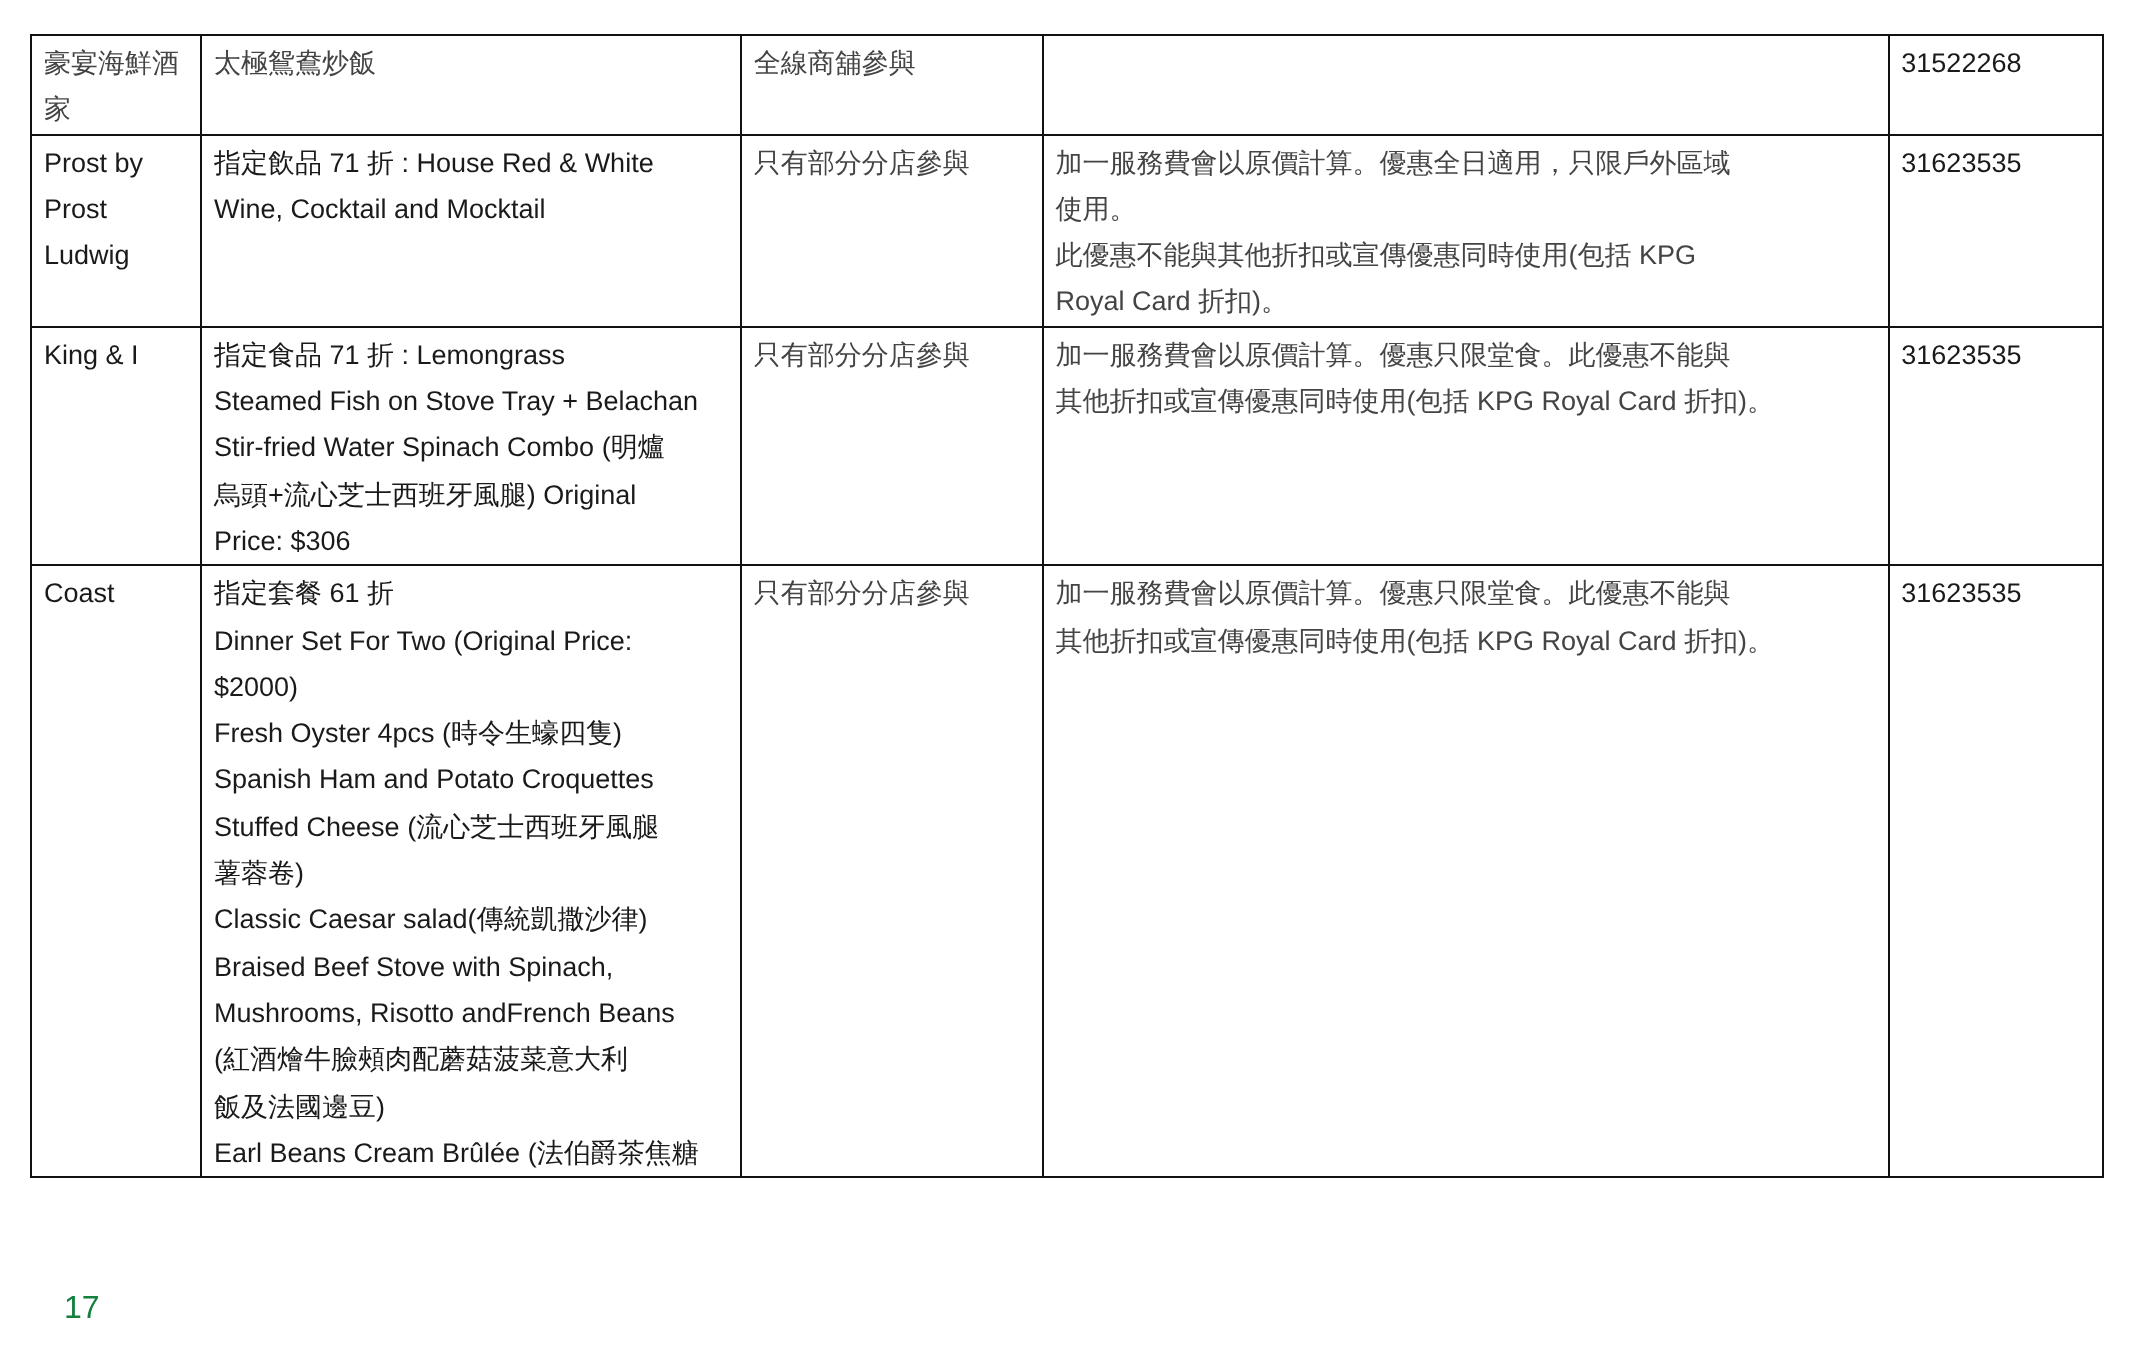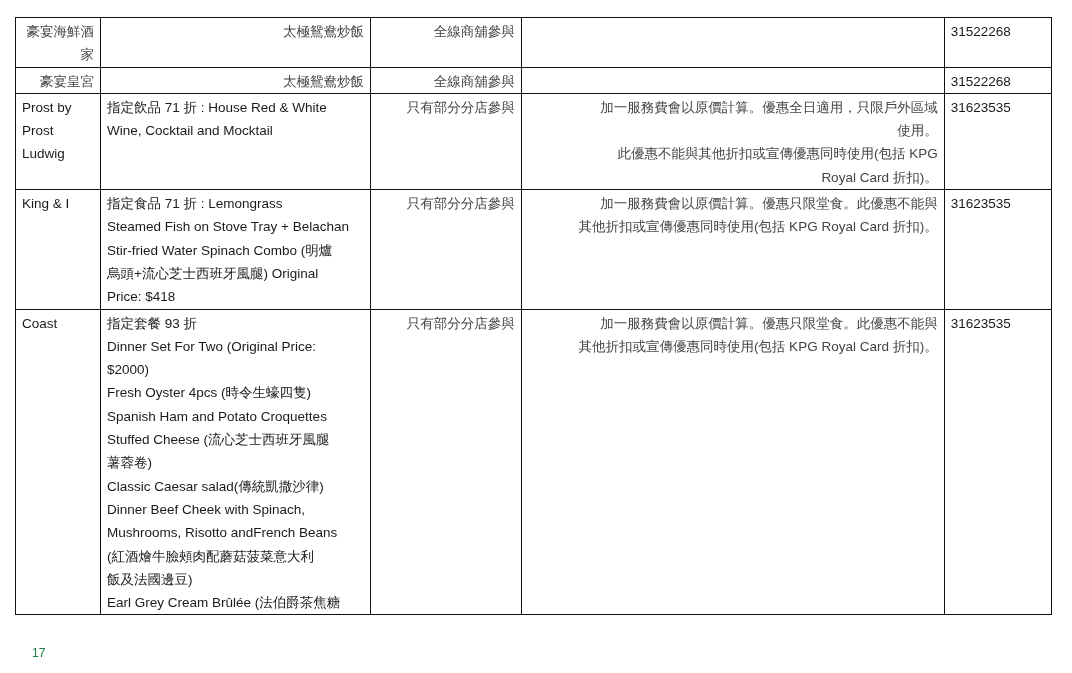--- a/index.html
+++ b/index.html
@@ -7,24 +7,24 @@
            font-family: "Liberation Sans", "DejaVu Sans", sans-serif; color: #1a1a1a; }
     table.offers { position: absolute; left: 15px; top: 17px; border-collapse: collapse;
                    table-layout: fixed; width: 1037px; }
     table.offers td { border: 1.5px solid #111; vertical-align: top; padding: 2px 6px 0 6px;
                       font-size: 13.5px; line-height: 23.3px; overflow: hidden; }
     .c1 { width: 80px; }
     .c2 { width: 254px; }
     .c3 { width: 142px; }
     .c4 { width: 398px; }
     .c5 { width: 101px; }
-    .cjk { color: #444; text-align: right; }
+    .cjk { color: #444; }
     .line { display: block; white-space: nowrap; }
     .wrap { display: block; }
-    .page-num { position: absolute; left: 32px; top: 646px; font-size: 12px; color: #15803d; }
+    .page-num { position: absolute; left: 32px; top: 646px; font-size: 16px; color: #15803d; }
   </style>
 </head>
 <body>
 
 <table class="offers">
   <colgroup>
     <col class="c1">
       <col class="c2">
       <col class="c3">
       <col class="c4">
@@ -41,35 +41,20 @@
         </td>
       <td>
           <span class="line cjk">全線商舖參與</span>
         </td>
       <td></td>
       <td>
           <span class="line">31522268</span>
         </td>
     </tr>
 
-    <tr style="height:24px;">
-      <td>
-          <span class="line cjk">豪宴皇宮</span>
-        </td>
-      <td>
-          <span class="line cjk">太極鴛鴦炒飯</span>
-        </td>
-      <td>
-          <span class="line cjk">全線商舖參與</span>
-        </td>
-      <td></td>
-      <td>
-          <span class="line">31522268</span>
-        </td>
-    </tr>
 
 
     <tr style="height:95px;">
       <td>
           <span class="wrap">Prost by Prost Ludwig</span>
         </td>
       <td>
         <span class="line">指定飲品 71 折 : House Red &amp; White</span>
         <span class="line">Wine, Cocktail and Mocktail</span>
       </td>
@@ -89,52 +74,52 @@
 
     <tr style="height:117px;">
       <td>
           <span class="line">King &amp; I</span>
         </td>
       <td>
         <span class="line">指定食品 71 折 : Lemongrass</span>
         <span class="line">Steamed Fish on Stove Tray + Belachan</span>
         <span class="line">Stir-fried Water Spinach Combo (明爐</span>
         <span class="line">烏頭+流心芝士西班牙風腿) Original</span>
-        <span class="line">Price: $418</span>
+        <span class="line">Price: $306</span>
       </td>
       <td>
           <span class="line cjk">只有部分分店參與</span>
         </td>
       <td>
         <span class="line cjk">加一服務費會以原價計算。優惠只限堂食。此優惠不能與</span>
         <span class="line cjk">其他折扣或宣傳優惠同時使用(包括 KPG Royal Card  折扣)。</span>
       </td>
       <td>
           <span class="line">31623535</span>
         </td>
     </tr>
 
     <tr style="height:303px;">
       <td>
           <span class="line">Coast</span>
         </td>
       <td>
-        <span class="line">指定套餐 93 折</span>
+        <span class="line">指定套餐 61 折</span>
         <span class="line">Dinner Set For Two (Original Price:</span>
         <span class="line">$2000)</span>
         <span class="line">Fresh Oyster 4pcs (時令生蠔四隻)</span>
         <span class="line">Spanish Ham and Potato Croquettes</span>
         <span class="line">Stuffed Cheese (流心芝士西班牙風腿</span>
         <span class="line">薯蓉卷)</span>
         <span class="line">Classic Caesar salad(傳統凱撒沙律)</span>
-        <span class="line">Dinner Beef Cheek with Spinach,</span>
+        <span class="line">Braised Beef Stove with Spinach,</span>
         <span class="line">Mushrooms, Risotto andFrench Beans</span>
         <span class="line">(紅酒燴牛臉頰肉配蘑菇菠菜意大利</span>
         <span class="line">飯及法國邊豆)</span>
-        <span class="line">Earl Grey Cream Brûlée (法伯爵茶焦糖</span>
+        <span class="line">Earl Beans Cream Brûlée (法伯爵茶焦糖</span>
       </td>
       <td>
           <span class="line cjk">只有部分分店參與</span>
         </td>
       <td>
         <span class="line cjk">加一服務費會以原價計算。優惠只限堂食。此優惠不能與</span>
         <span class="line cjk">其他折扣或宣傳優惠同時使用(包括 KPG Royal Card  折扣)。</span>
       </td>
       <td>
           <span class="line">31623535</span>

